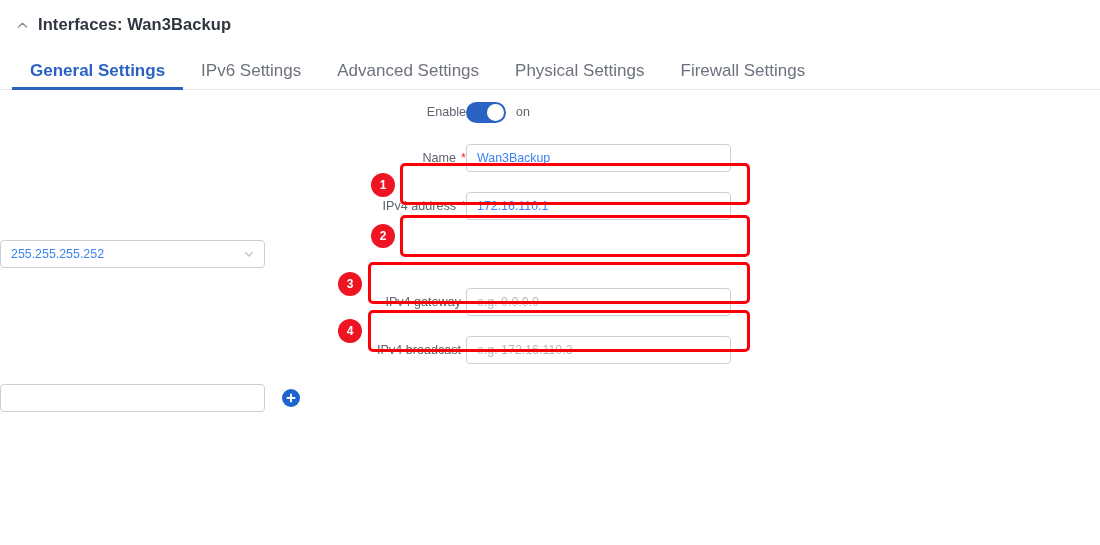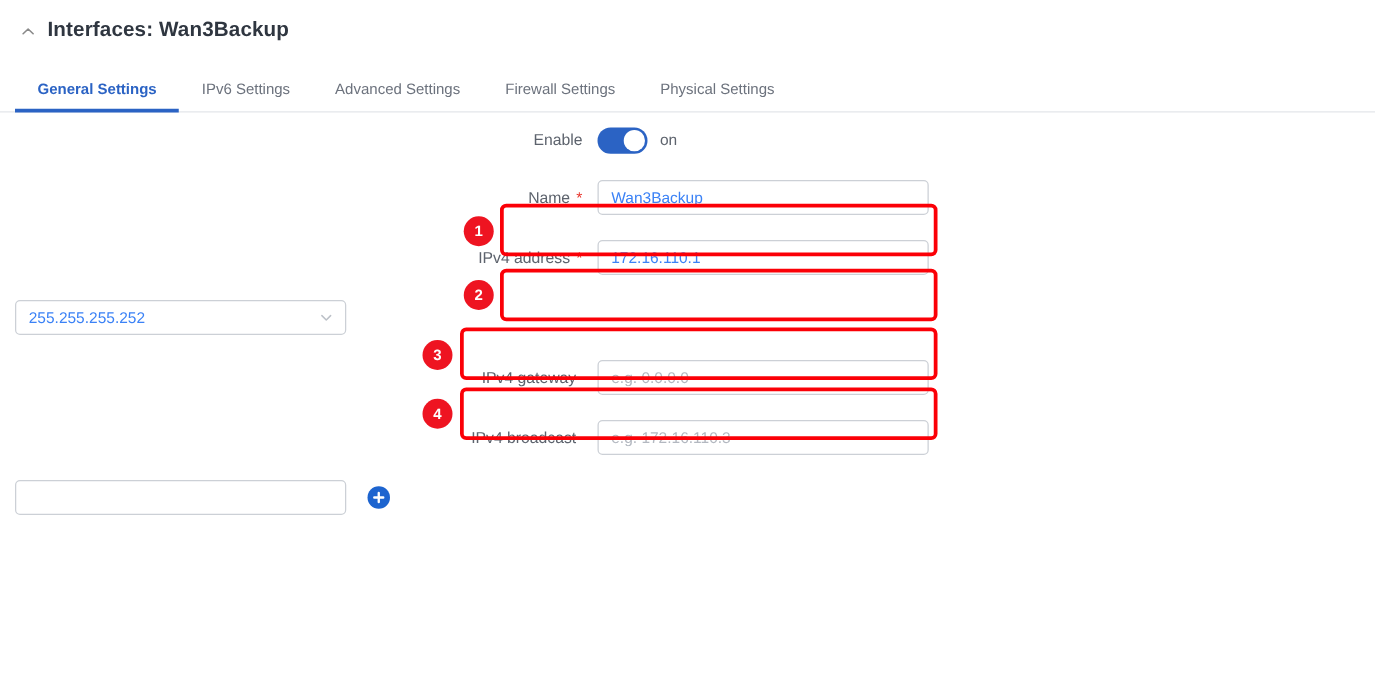--- a/index.html
+++ b/index.html
@@ -28,40 +28,40 @@
 
   
   .tabbar {
     position: absolute; left: 0; top: 52px; width: 1100px; height: 38px;
     border-bottom: 1px solid #e4e6ea;
     display: flex; align-items: flex-start; padding-left: 12px;
   }
   .tab {
     position: relative; height: 37px; padding: 0 18px;
     display: flex; align-items: center;
-    font-size: 12px; color: #6c727d; cursor: pointer; white-space: nowrap;
+    font-size: 17px; color: #6c727d; cursor: pointer; white-space: nowrap;
   }
   .tab.active { color: #2b63c4; font-weight: bold; }
   .tab.active::after {
     content: ""; position: absolute; left: 0; right: 0; bottom: -1px;
     height: 3px; background: #2b63c4;
   }
 
   
   .form { position: absolute; left: 0; top: 90px; width: 1008px; }
   .row {
     position: relative; display: flex; align-items: center;
     height: 48px;
   }
   .label {
     width: 466px; text-align: right; padding-right: 0;
     font-size: 12.6px; color: #5d636d; white-space: nowrap;
   }
   .req { color: #e8332a; margin-left: 5px; font-size: 12.6px; }
-  .ctrl { margin-left: 12px; position: relative; }
+  .ctrl { position: relative; }
 
   input.field, .select {
     width: 265px; height: 28px;
     border: 1px solid #ccd0d6; border-radius: 4px;
     background: #fff; font-size: 12.4px; color: #3b82f6;
     padding: 0 10px; font-family: "Liberation Sans", sans-serif;
     display: flex; align-items: center;
   }
   input.field::placeholder { color: #b3b8c0; }
   .select { position: relative; padding-right: 26px; cursor: pointer; }
@@ -113,22 +113,22 @@
         <path d="M2.5 8 L6.5 4.2 L10.5 8" stroke="#8a8a8a" stroke-width="1.3" fill="none" stroke-linecap="round" stroke-linejoin="round"></path>
       </svg>
     </span>
     <span class="panel-title">Interfaces: Wan3Backup</span>
   </div>
 
   <div class="tabbar">
     <div class="tab active">General Settings</div>
     <div class="tab">IPv6 Settings</div>
     <div class="tab">Advanced Settings</div>
+    <div class="tab">Physical Settings</div>
     <div class="tab">Firewall Settings</div>
-    <div class="tab">Physical Settings</div>
   </div>
 
   <div class="form">
 
     <div class="row toggle-row">
       <div class="label">Enable</div>
       <div class="ctrl toggle-wrap">
         <span class="toggle">
           <span class="knob"></span>
         </span>

